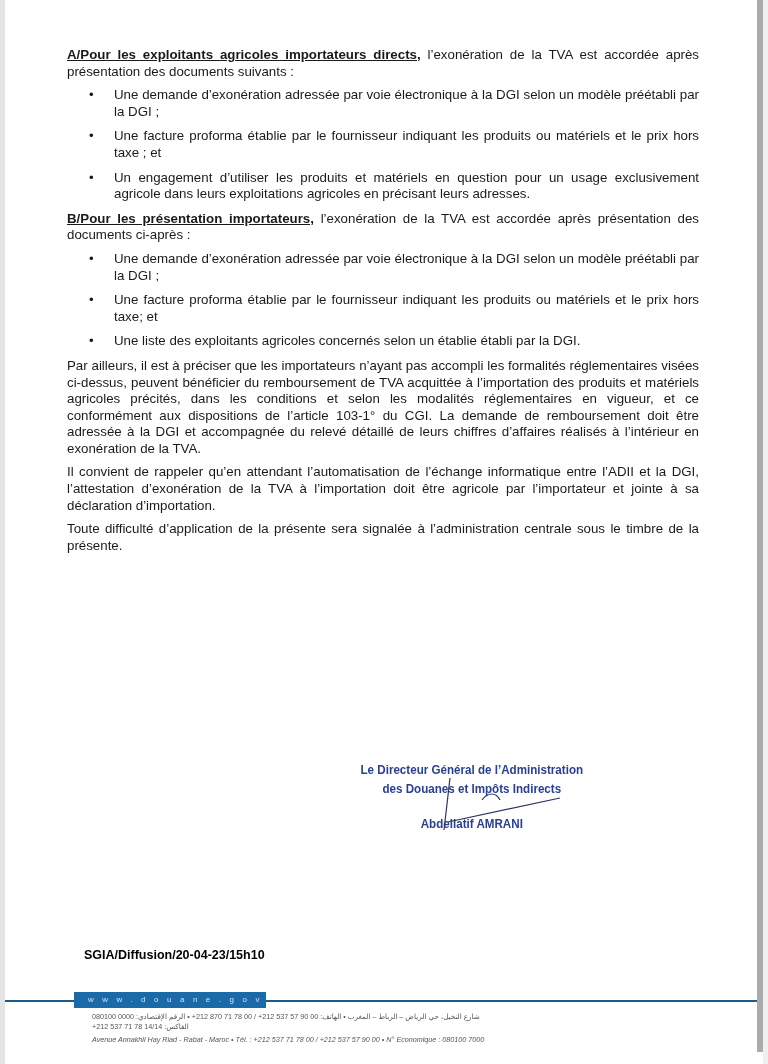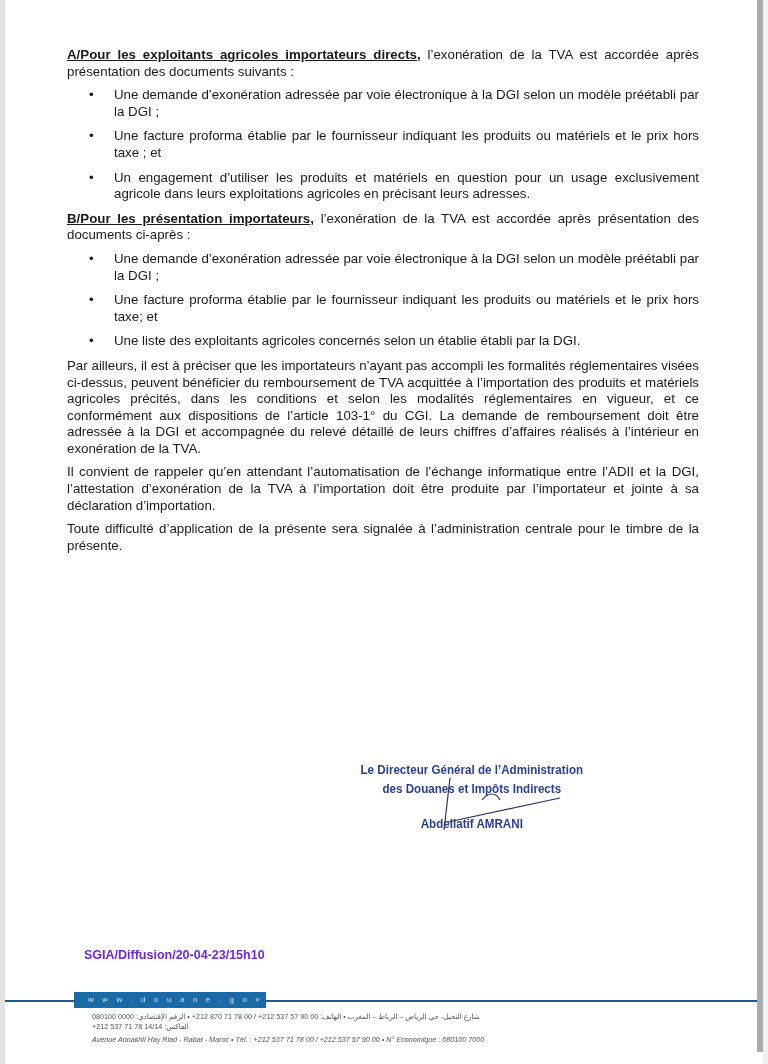--- a/index.html
+++ b/index.html
@@ -16,21 +16,21 @@
   .content b { font-weight: bold; text-decoration: underline; }
   ul.bul { list-style: none; margin: 0 0 6px 0; padding: 0; }
   ul.bul li { position: relative; padding-left: 47px; margin-bottom: 8px; text-align: justify; }
   ul.bul li .dot { position: absolute; left: 22px; top: 0; }
 
   .signature { position: absolute; left: 360px; top: 760px; width: 260px; text-align: center;
     color: #2a3f8f; font-family: "Liberation Sans", sans-serif; font-weight: bold; font-size: 13.5px; line-height: 19px; transform: scaleX(0.86); transform-origin: left top; }
   .signature .name { margin-top: 16px; }
   .sig-stroke { position: absolute; left: 370px; top: 770px; width: 200px; height: 70px; }
 
-  .diffusion { position: absolute; left: 84px; top: 948px; font-size: 12.5px; font-weight: bold; color: #6d28d9; }
+  .diffusion { position: absolute; left: 84px; top: 948px; font-size: 12.5px; font-weight: bold; color: #000000; }
 
   .footer-line { position: absolute; left: 5px; top: 1000px; width: 752px; height: 2px; background: #1f5a8c; }
   .footer-band { position: absolute; left: 74px; top: 992px; width: 192px; height: 16px; background: #1a6aa8;
     color: #cfe3f4; font-size: 8px; letter-spacing: 8.5px; line-height: 16px; padding-left: 14px; box-sizing: border-box; white-space: nowrap; overflow: hidden; }
   .footer-text { position: absolute; left: 92px; font-size: 7.2px; color: #555; white-space: nowrap; }
   .ft1 { top: 1012px; }
   .ft2 { top: 1022px; }
   .ft3 { top: 1035px; font-style: italic; }
   .ft4 { top: 1098px; margin-left: 12px; }
 </style>
@@ -50,22 +50,22 @@
   </ul>
 
   <p><b>B/Pour les présentation importateurs,</b><span> l’exonération de la TVA est accordée après présentation des documents ci-après :</span></p>
   <ul class="bul">
     <li><span class="dot">•</span><span>Une demande d’exonération adressée par voie électronique à la DGI selon un modèle préétabli par la DGI ;</span></li>
     <li><span class="dot">•</span><span>Une facture proforma établie par le fournisseur indiquant les produits ou matériels et le prix hors taxe; et</span></li>
     <li><span class="dot">•</span><span>Une liste des exploitants agricoles concernés selon un établie établi par la DGI.</span></li>
   </ul>
 
   <p>Par ailleurs, il est à préciser que les importateurs n’ayant pas accompli les formalités réglementaires visées ci-dessus, peuvent bénéficier du remboursement de TVA acquittée à l’importation des produits et matériels agricoles précités, dans les conditions et selon les modalités réglementaires en vigueur, et ce conformément aux dispositions de l’article 103-1° du CGI. La demande de remboursement doit être adressée à la DGI et accompagnée du relevé détaillé de leurs chiffres d’affaires réalisés à l’intérieur en exonération de la TVA.</p>
-  <p>Il convient de rappeler qu’en attendant l’automatisation de l’échange informatique entre l’ADII et la DGI, l’attestation d’exonération de la TVA à l’importation doit être produite par l’importateur et jointe à sa déclaration d’importation.</p>
-  <p>Toute difficulté d’application de la présente sera signalée à l’administration centrale pour le timbre de la présente.</p>
+  <p>Il convient de rappeler qu’en attendant l’automatisation de l’échange informatique entre l’ADII et la DGI, l’attestation d’exonération de la TVA à l’importation doit être agricole par l’importateur et jointe à sa déclaration d’importation.</p>
+  <p>Toute difficulté d’application de la présente sera signalée à l’administration centrale sous le timbre de la présente.</p>
 </div>
 
 <div class="signature">
   <div>Le Directeur Général de l’Administration</div>
   <div>des Douanes et Impôts Indirects</div>
   <div class="name">Abdellatif AMRANI</div>
 </div>
 <svg class="sig-stroke" viewBox="0 0 200 70">
   <path d="M80 8 L74 60 M78 52 L190 28 M112 30 C 118 22, 126 22, 130 30" stroke="#2a3560" stroke-width="1.2" fill="none"></path>
 </svg>

